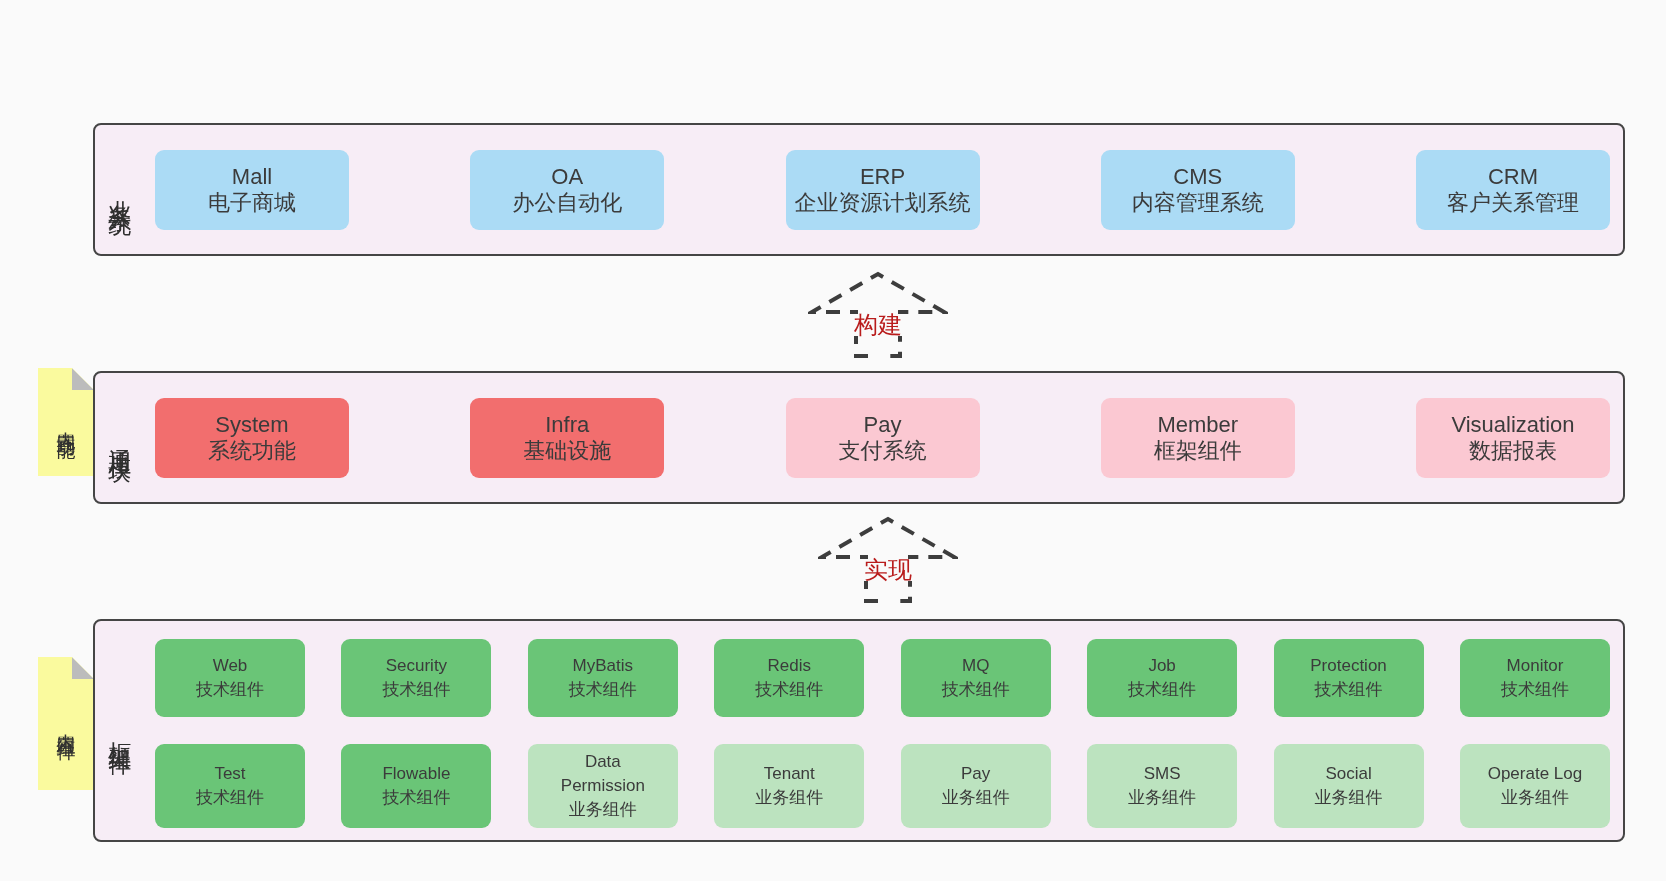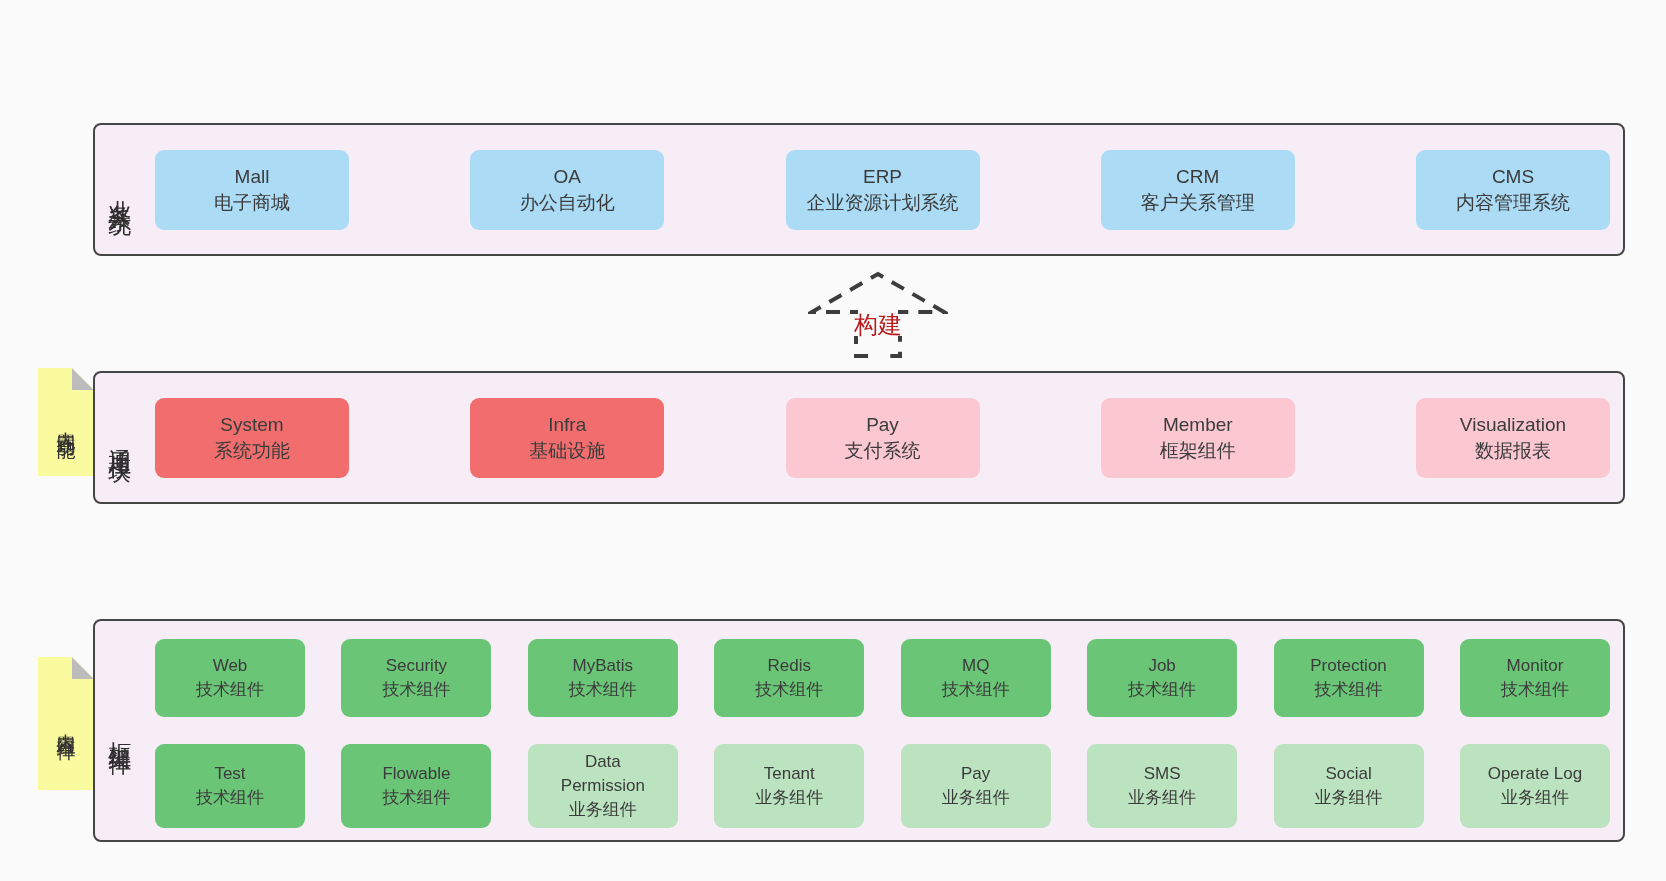--- a/index.html
+++ b/index.html
@@ -23,21 +23,21 @@
         writing-mode:vertical-rl;text-orientation:upright;font-size:23px;
         letter-spacing:4px;color:#2f2f2f;line-height:1.05;white-space:nowrap}
 
   .band-row{position:absolute;left:60px;right:13px;display:flex;justify-content:space-between}
   .band-business .band-row,.band-modules .band-row{top:50%;transform:translateY(-50%)}
   .band-framework .row-a{top:18px}
   .band-framework .row-b{top:123px}
 
   .box{border-radius:9px;display:flex;flex-direction:column;justify-content:center;
        align-items:center;text-align:center;box-sizing:border-box}
-  .band-business .box,.band-modules .box{width:194px;height:80px;font-size:19px;line-height:26px}
+  .band-business .box,.band-modules .box{width:194px;height:80px;font-size:22px;line-height:26px}
   .band-framework .box{width:150px;font-size:17px;line-height:24px;padding:12px 14px}
   .row-a .box{height:78px}
   .row-b .box{height:84px}
   .blue{background:var(--blue)}
   .red{background:var(--red)}
   .pink{background:var(--pink)}
   .green-dark{background:var(--green-dark)}
   .green-light{background:var(--green-light)}
   .box-title,.box-sub{color:var(--text)}
 
@@ -81,26 +81,26 @@
       </div>
       <div class="box blue">
         <div class="box-title">OA</div>
         <div class="box-sub">办公自动化</div>
       </div>
       <div class="box blue">
         <div class="box-title">ERP</div>
         <div class="box-sub">企业资源计划系统</div>
       </div>
       <div class="box blue">
+        <div class="box-title">CMS</div>
+        <div class="box-sub">内容管理系统</div>
+      </div>
+      <div class="box blue">
         <div class="box-title">CRM</div>
         <div class="box-sub">客户关系管理</div>
-      </div>
-      <div class="box blue">
-        <div class="box-title">CMS</div>
-        <div class="box-sub">内容管理系统</div>
       </div>
     </div>
   </section>
 
   <div class="arrow arrow-build">
     <svg viewBox="0 0 140 88" aria-hidden="true">
       <path d="M60 86 H48 V42 H4 L70 4 L136 42 H92 V86 H80"></path>
     </svg>
     <div class="arrow-label">构建</div>
   </div>
@@ -124,20 +124,26 @@
         <div class="box-title">Member</div>
         <div class="box-sub">框架组件</div>
       </div>
       <div class="box pink">
         <div class="box-title">Visualization</div>
         <div class="box-sub">数据报表</div>
       </div>
     </div>
   </section>
 
+  <div class="arrow arrow-implement">
+    <svg viewBox="0 0 140 88" aria-hidden="true">
+      <path d="M60 86 H48 V42 H4 L70 4 L136 42 H92 V86 H80"></path>
+    </svg>
+    <div class="arrow-label">实现</div>
+  </div>
 
   <section class="band band-framework">
     <div class="band-label">框架组件</div>
     <div class="band-row row-a">
       <div class="box green-dark">
         <div class="box-title">Web</div>
         <div class="box-sub">技术组件</div>
       </div>
       <div class="box green-dark">
         <div class="box-title">Security</div>

